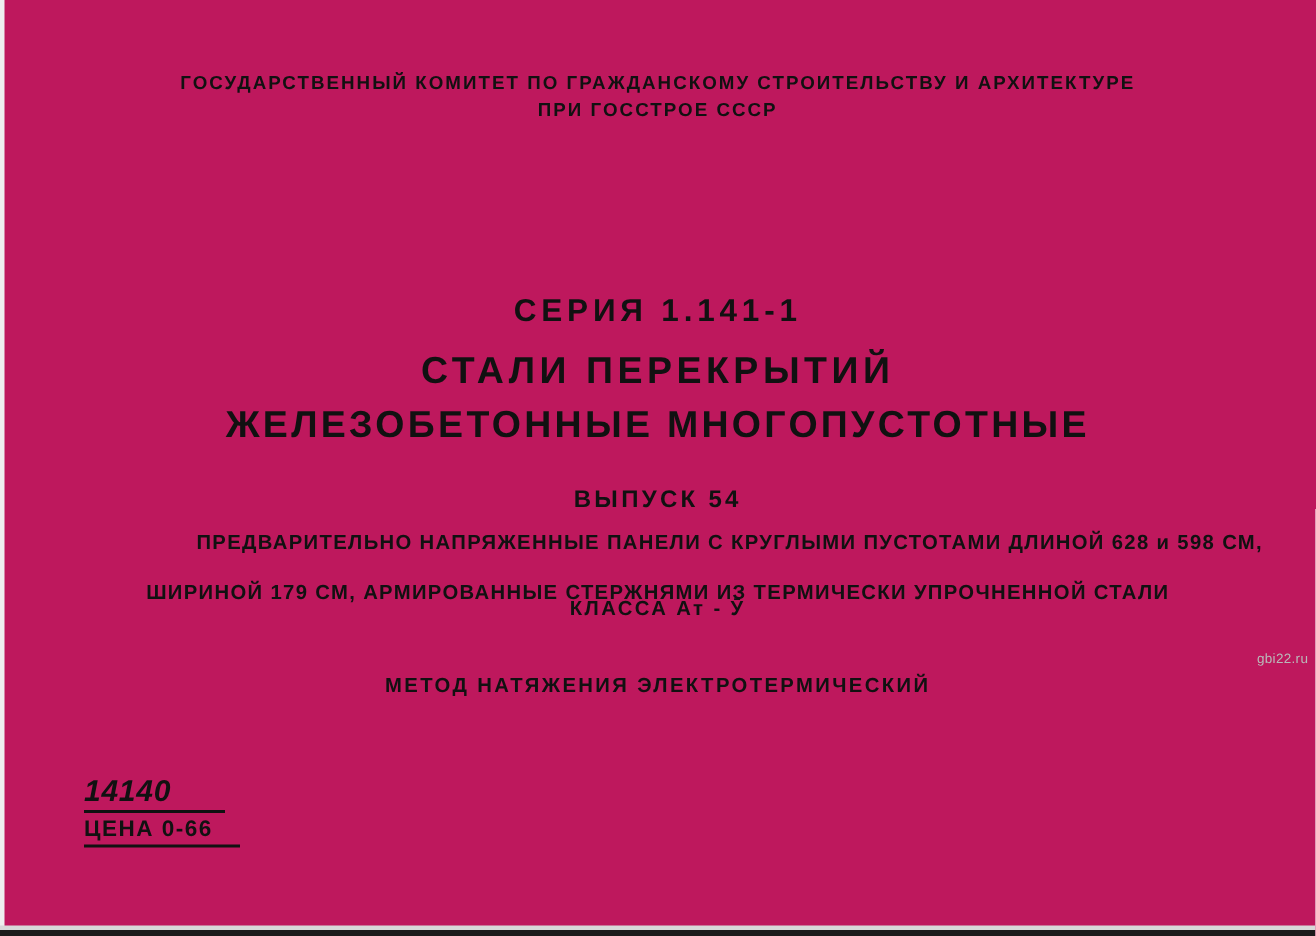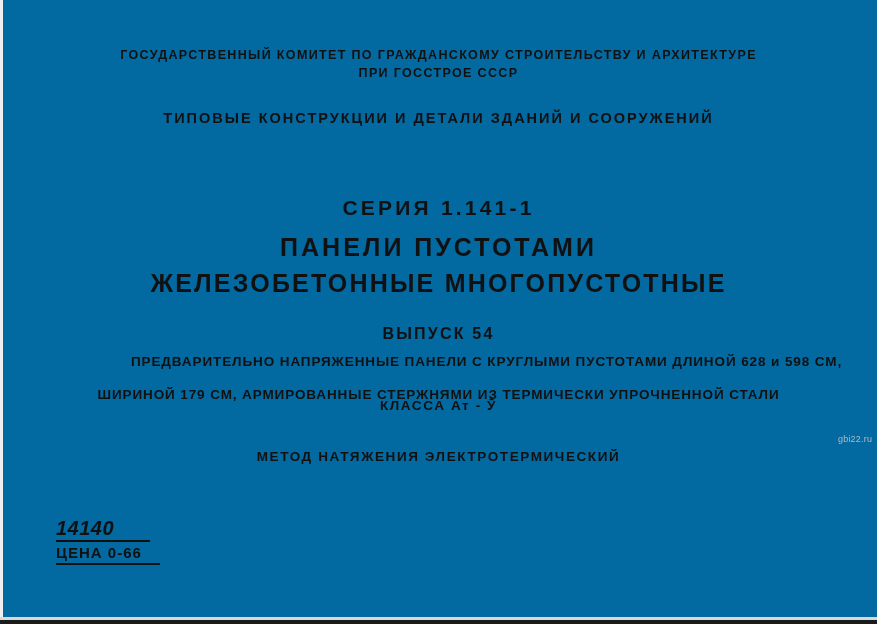--- a/index.html
+++ b/index.html
@@ -7,21 +7,21 @@
     padding: 0;
     background: #ffffff;
   }
   body {
     font-family: "Liberation Sans", sans-serif;
   }
   #page {
     position: relative;
     width: 877px;
     height: 624px;
-    background: #0369a1;
+    background: #be185d;
     overflow: hidden;
   }
   
   .scan-edge-left {
     position: absolute;
     left: 0;
     top: 0;
     width: 3px;
     height: 624px;
     background: #efefef;
@@ -171,25 +171,24 @@
 <body>
 
 <div id="page">
 
   <div class="scan-edge-left"></div>
 
   <div class="txt center ln-org1">ГОСУДАРСТВЕННЫЙ  КОМИТЕТ  ПО  ГРАЖДАНСКОМУ  СТРОИТЕЛЬСТВУ  И  АРХИТЕКТУРЕ</div>
 
   <div class="txt center ln-org2">ПРИ  ГОССТРОЕ  СССР</div>
 
-  <div class="txt center ln-series-head">ТИПОВЫЕ  КОНСТРУКЦИИ  И  ДЕТАЛИ  ЗДАНИЙ  И  СООРУЖЕНИЙ</div>
 
   <div class="txt center ln-series-no">СЕРИЯ  1.141-1</div>
 
-  <div class="txt center ln-title1">ПАНЕЛИ     ПУСТОТАМИ</div>
+  <div class="txt center ln-title1">СТАЛИ     ПЕРЕКРЫТИЙ</div>
 
   <div class="txt center ln-title2">ЖЕЛЕЗОБЕТОННЫЕ  МНОГОПУСТОТНЫЕ</div>
 
   <div class="txt center ln-issue">ВЫПУСК  54</div>
 
   <div class="txt center ln-desc1">ПРЕДВАРИТЕЛЬНО НАПРЯЖЕННЫЕ ПАНЕЛИ С КРУГЛЫМИ  ПУСТОТАМИ ДЛИНОЙ 628 и 598 СМ,</div>
 
   <div class="txt center ln-desc2">ШИРИНОЙ 179 СМ, АРМИРОВАННЫЕ  СТЕРЖНЯМИ  ИЗ  ТЕРМИЧЕСКИ  УПРОЧНЕННОЙ   СТАЛИ</div>
 
   <div class="txt center ln-desc3">КЛАССА   Ат - Ӯ</div>

